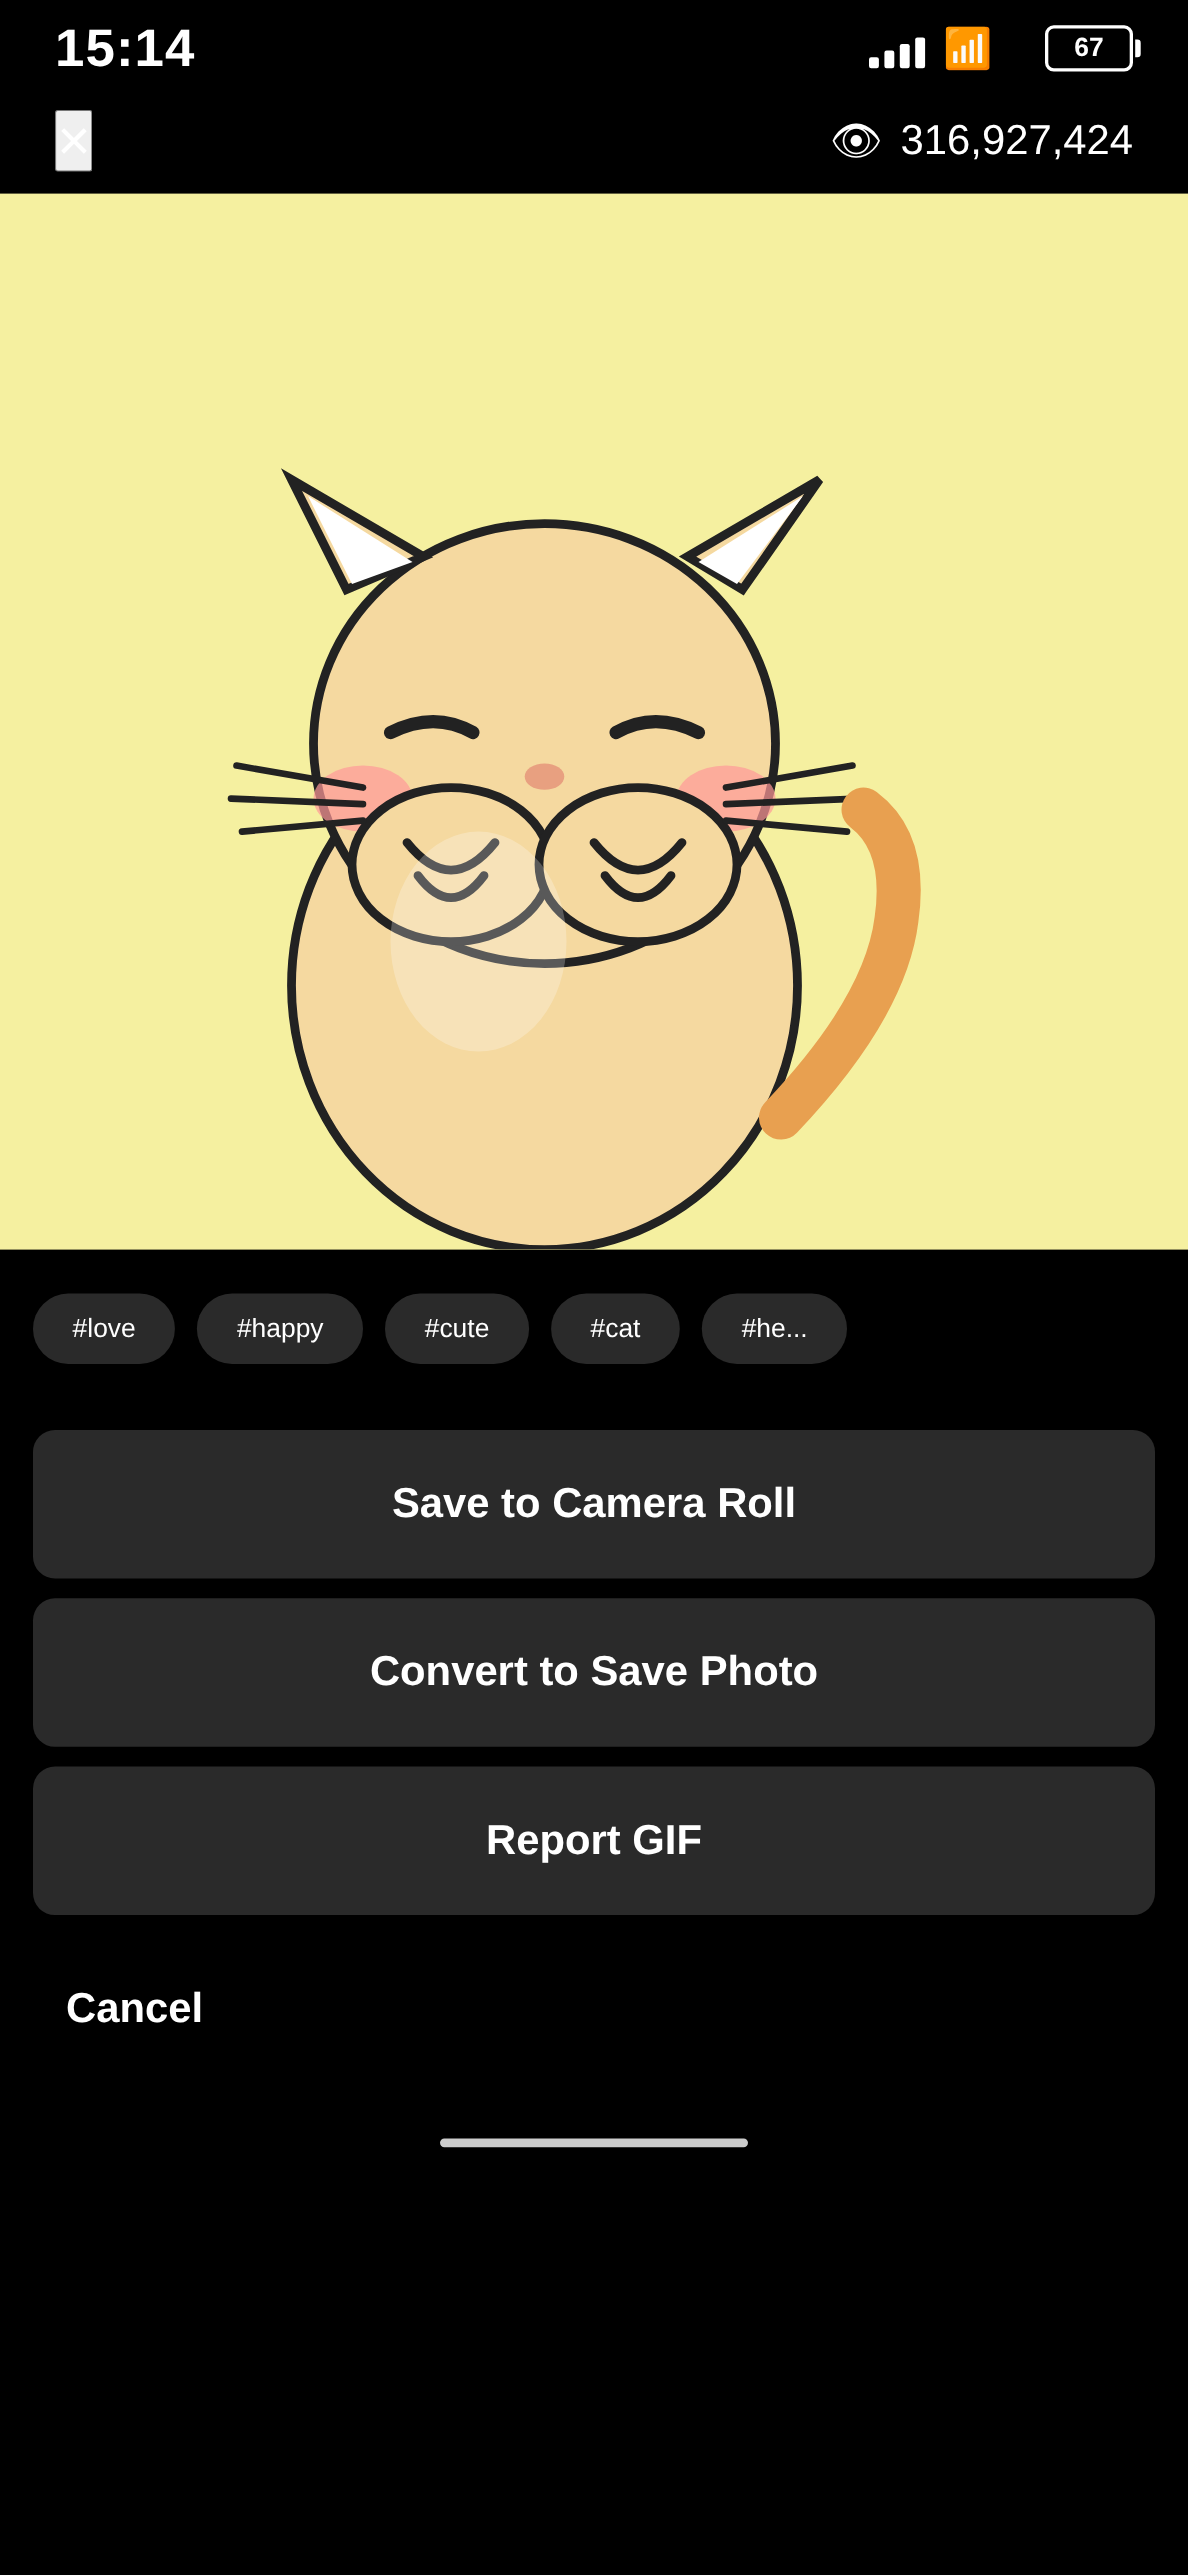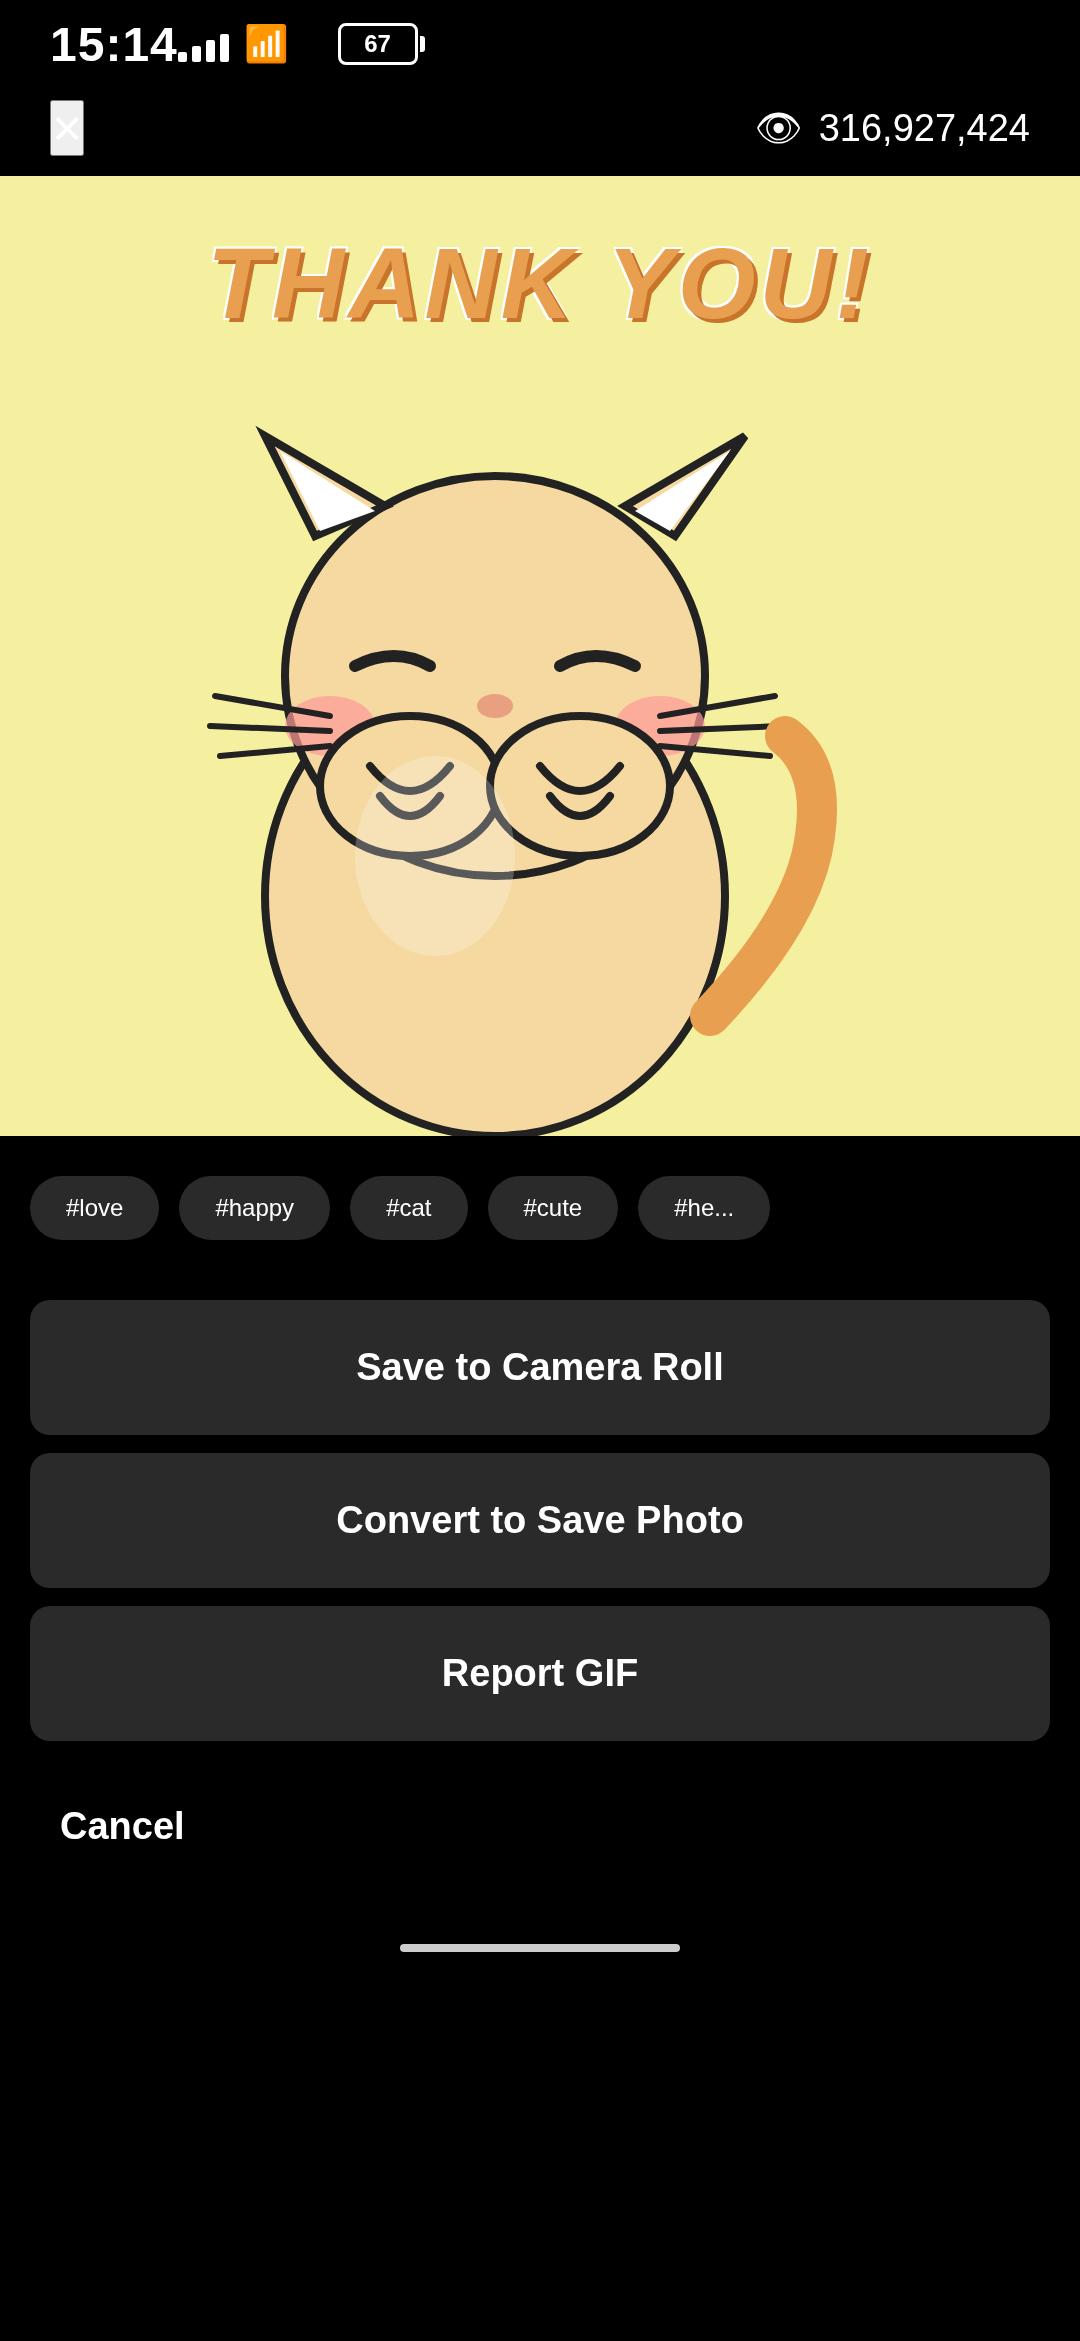--- a/index.html
+++ b/index.html
@@ -10,20 +10,21 @@
       width: 1080px;
       min-height: 2341px;
       font-family: -apple-system, BlinkMacSystemFont, 'SF Pro Display', 'Helvetica Neue', sans-serif;
       color: #fff;
       overflow-x: hidden;
     }
 
     
     .status-bar {
       display: flex;
+      justify-content: space-between;
       align-items: center;
       padding: 18px 50px 10px;
       height: 80px;
       background: #000;
     }
     .status-time {
       font-size: 48px;
       font-weight: 600;
       color: #fff;
       letter-spacing: 1px;
@@ -234,21 +235,20 @@
 <div class="top-nav">
   <button class="close-btn">×</button>
   <div class="view-count">
     <span class="eye-icon">👁</span>
     <span>316,927,424</span>
   </div>
 </div>
 
 <div class="gif-container">
   <div class="gif-content">
-    <div class="thank-you-text">THANK YOU!</div>
 
     <div class="cat-svg-container">
       <svg viewBox="0 0 700 800" xmlns="http://www.w3.org/2000/svg" width="700" height="800">
 
         <ellipse cx="340" cy="560" rx="230" ry="240" fill="#f5d9a0" stroke="#222" stroke-width="8"></ellipse>
 
         <ellipse cx="340" cy="340" rx="210" ry="200" fill="#f5d9a0" stroke="#222" stroke-width="8"></ellipse>
 
         <polygon points="160,200 110,100 230,170" fill="#f5d9a0" stroke="#222" stroke-width="8"></polygon>
 
@@ -288,22 +288,22 @@
 
         <ellipse cx="280" cy="520" rx="80" ry="100" fill="#fff" opacity="0.25"></ellipse>
       </svg>
     </div>
   </div>
 </div>
 
 <div class="tags-section">
   <div class="tag-pill">#love</div>
   <div class="tag-pill">#happy</div>
+  <div class="tag-pill">#cute</div>
   <div class="tag-pill">#cat</div>
-  <div class="tag-pill">#cute</div>
   <div class="tag-pill">#he...</div>
 </div>
 
 <div class="actions-section">
   <button class="action-btn">Save to Camera Roll</button>
   <button class="action-btn">Convert to Save Photo</button>
   <button class="action-btn">Report GIF</button>
   <button class="cancel-btn">Cancel</button>
 </div>
 

